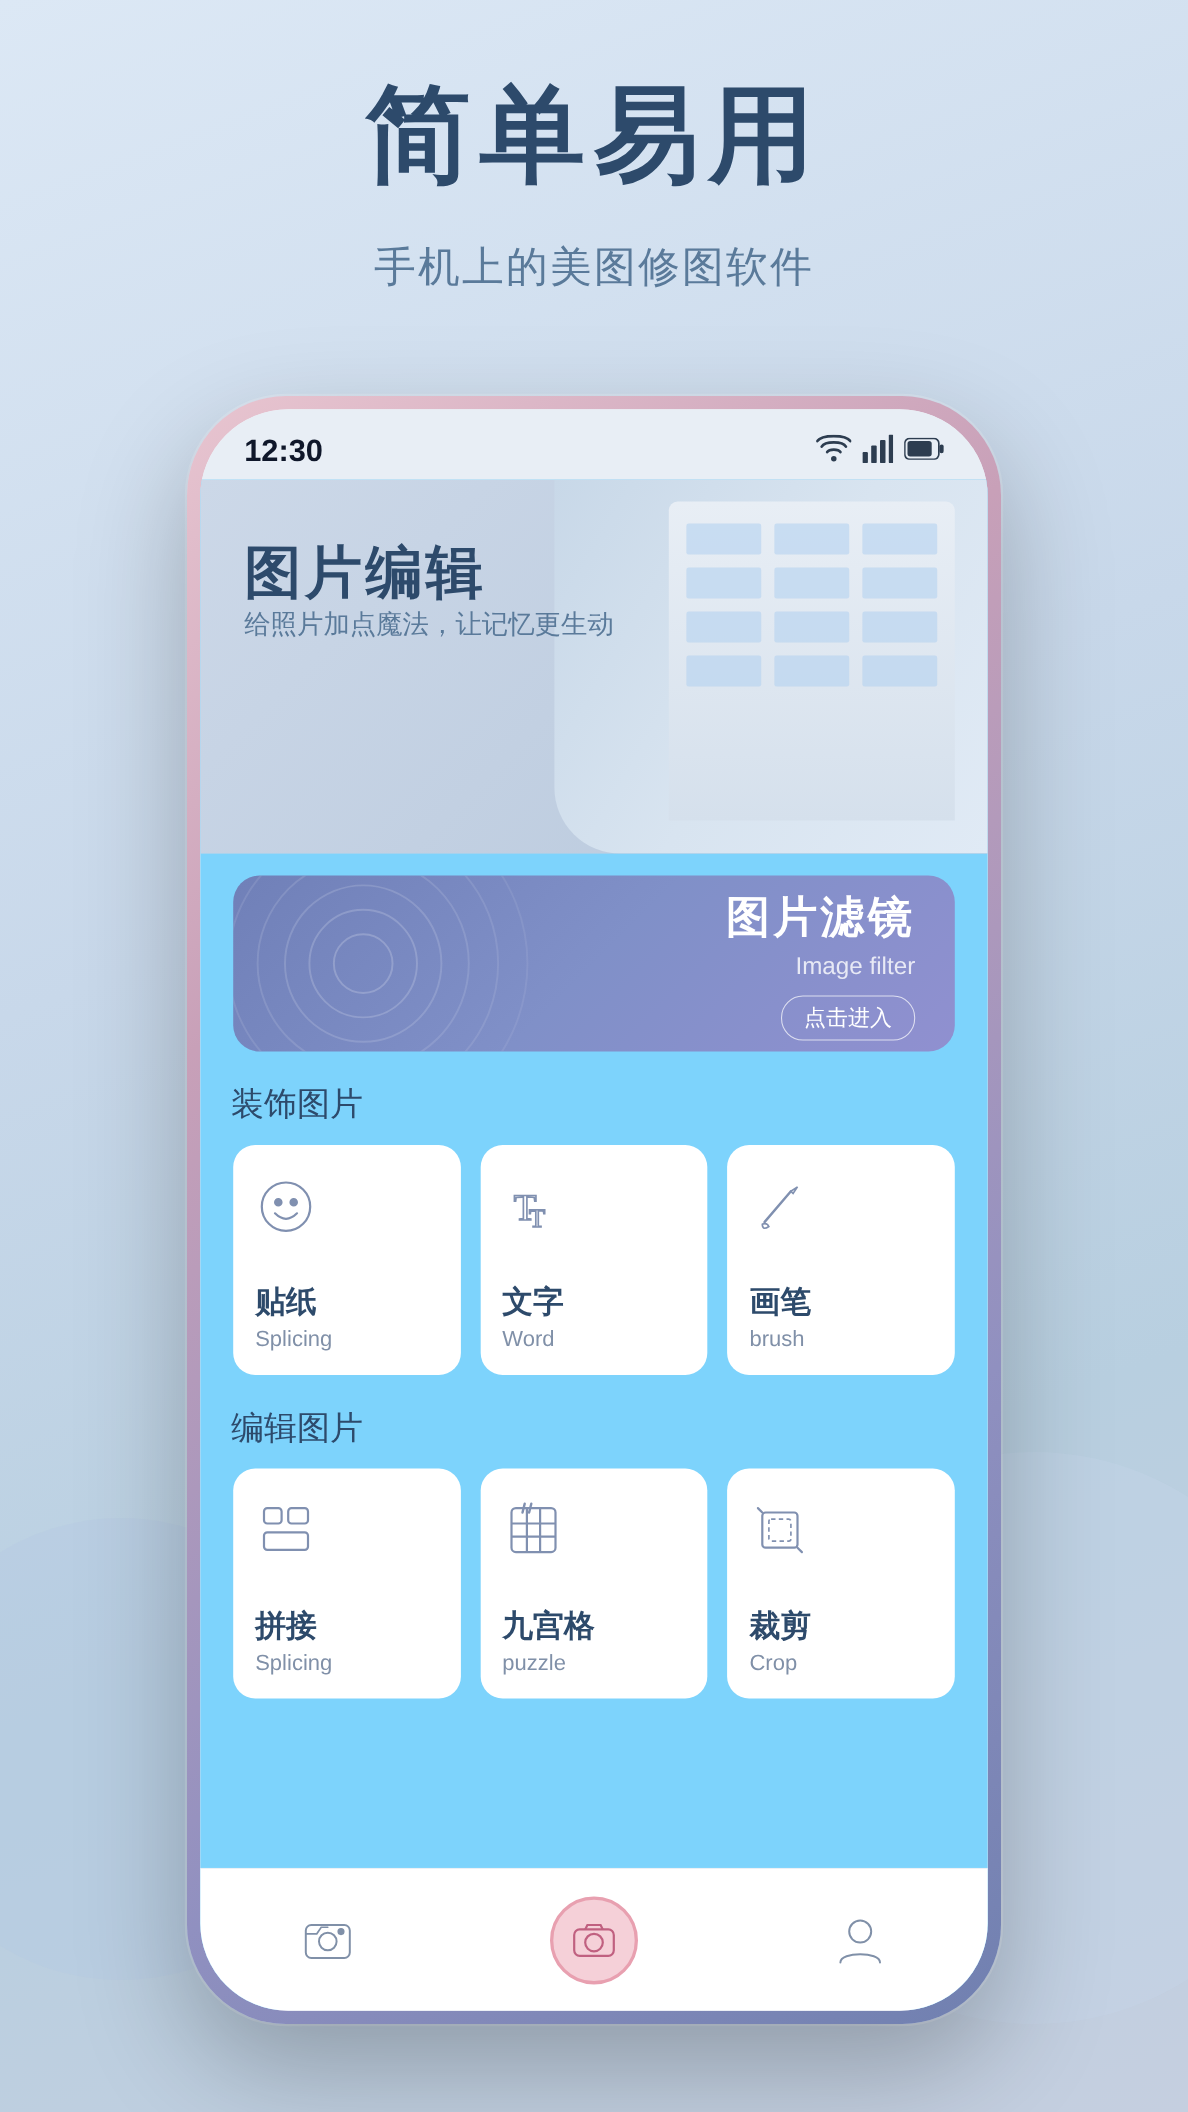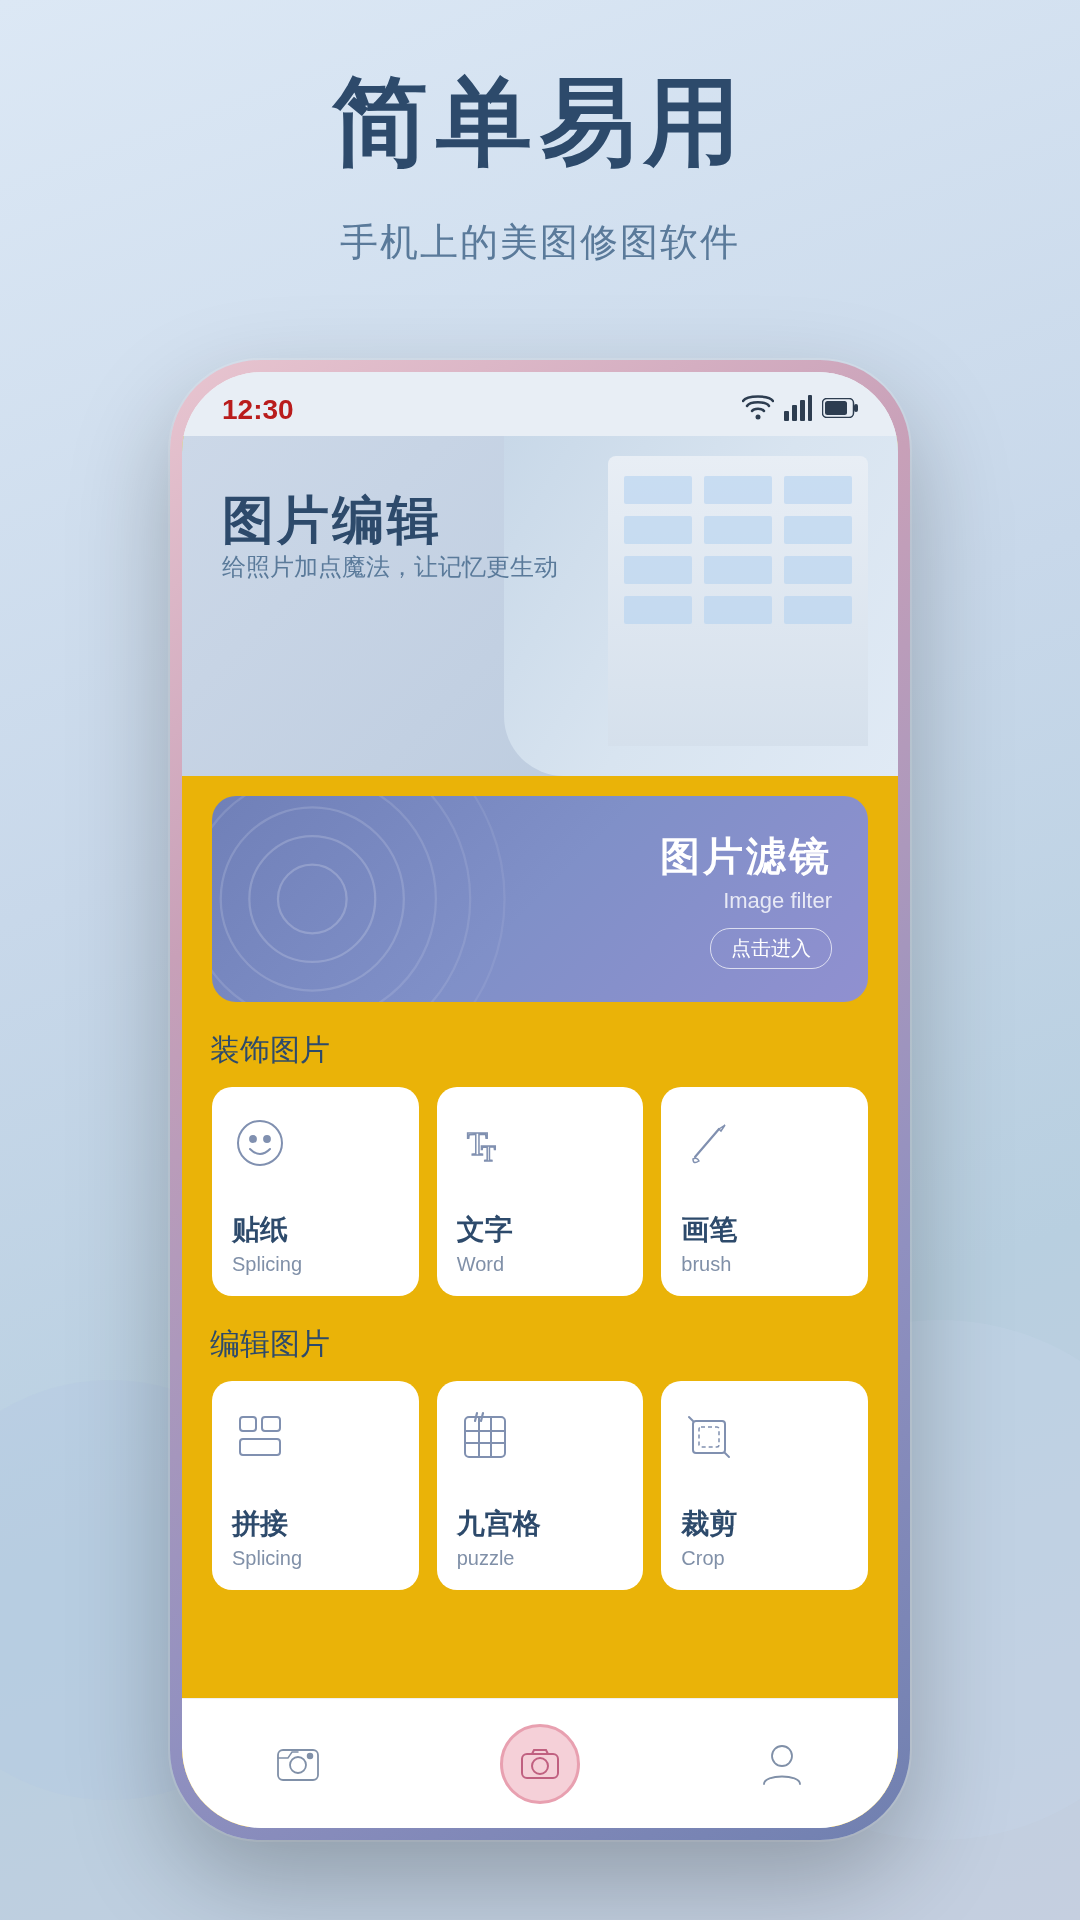--- a/index.html
+++ b/index.html
@@ -92,32 +92,32 @@
       display: flex;
       justify-content: space-between;
       align-items: center;
       padding: 22px 40px 10px 40px;
       background: #e8eef5;
     }
 
     .status-time {
       font-size: 28px;
       font-weight: 600;
-      color: #b91c1c;
+      color: #0f172a;
     }
 
     .status-icons {
       display: flex;
       align-items: center;
       gap: 10px;
     }
 
     
     .phone-content {
-      background: #eab308;
+      background: #7dd3fc;
       height: calc(100% - 65px);
       overflow: hidden;
     }
 
     
     .phone-hero {
       position: relative;
       height: 340px;
       background: linear-gradient(135deg, #ccd8e8 0%, #b8c8dc 100%);
       overflow: hidden;
@@ -175,21 +175,21 @@
     }
 
     
     .filter-card {
       margin: 20px 30px 0 30px;
       background: linear-gradient(135deg, #7080b8 0%, #8090c8 50%, #9090d0 100%);
       border-radius: 24px;
       padding: 30px 36px;
       position: relative;
       overflow: hidden;
-      height: 206px;
+      height: 160px;
     }
 
     .filter-card-waves {
       position: absolute;
       left: 0;
       top: 0;
       width: 55%;
       height: 100%;
     }
 

